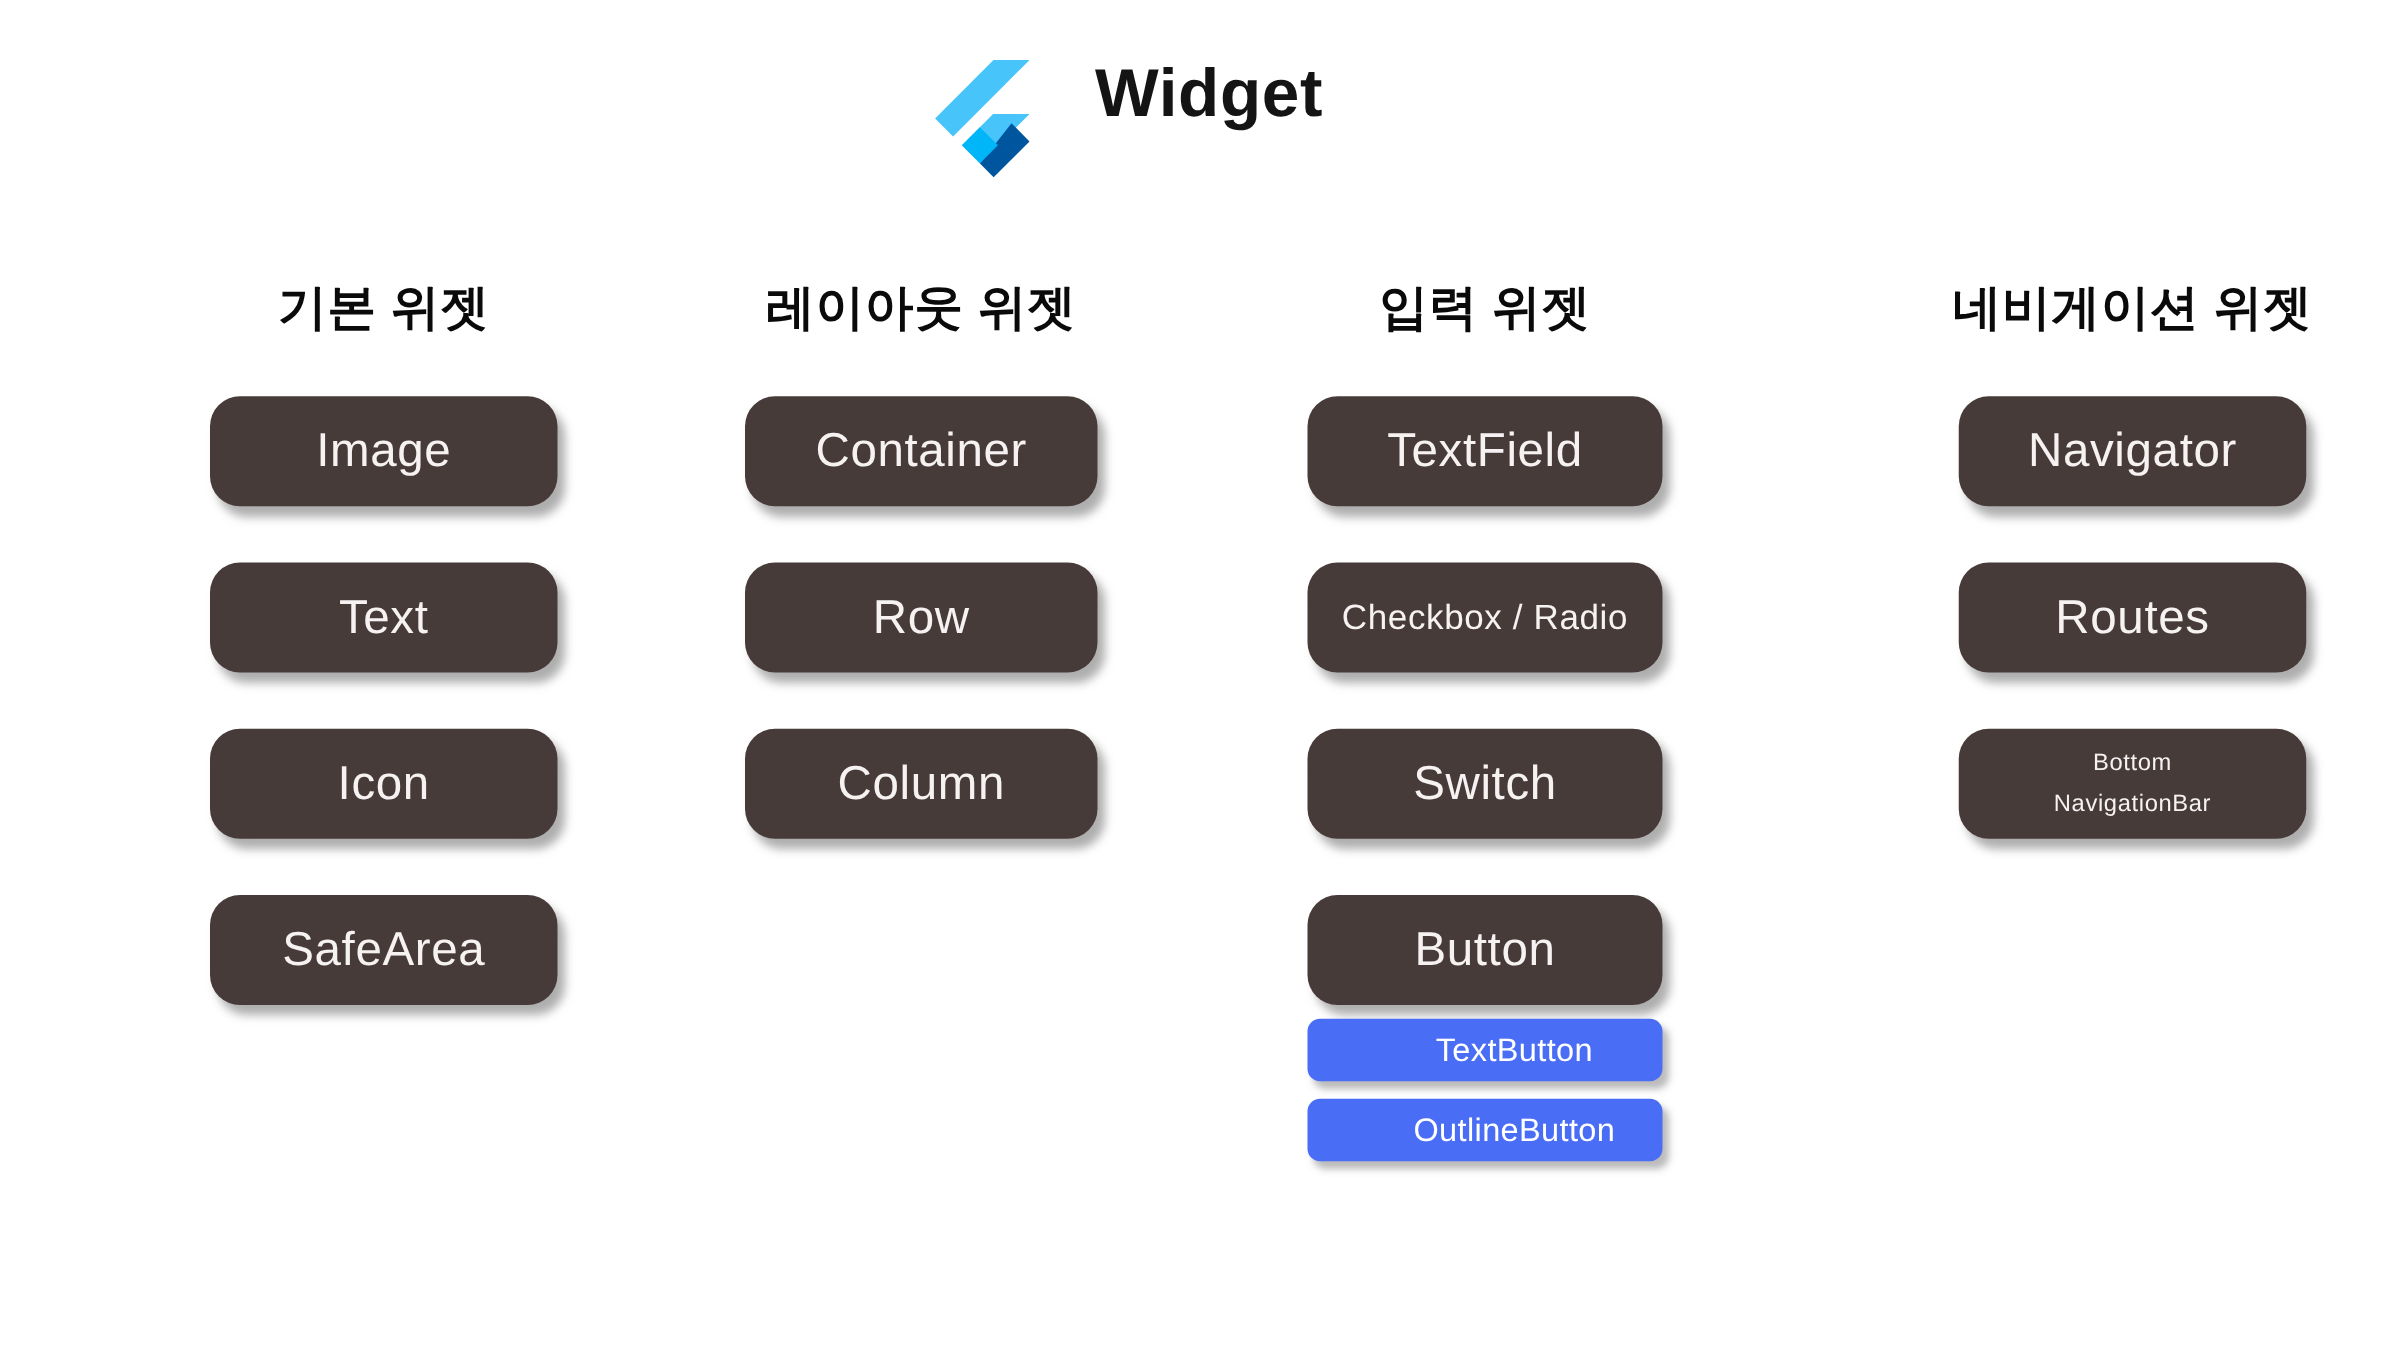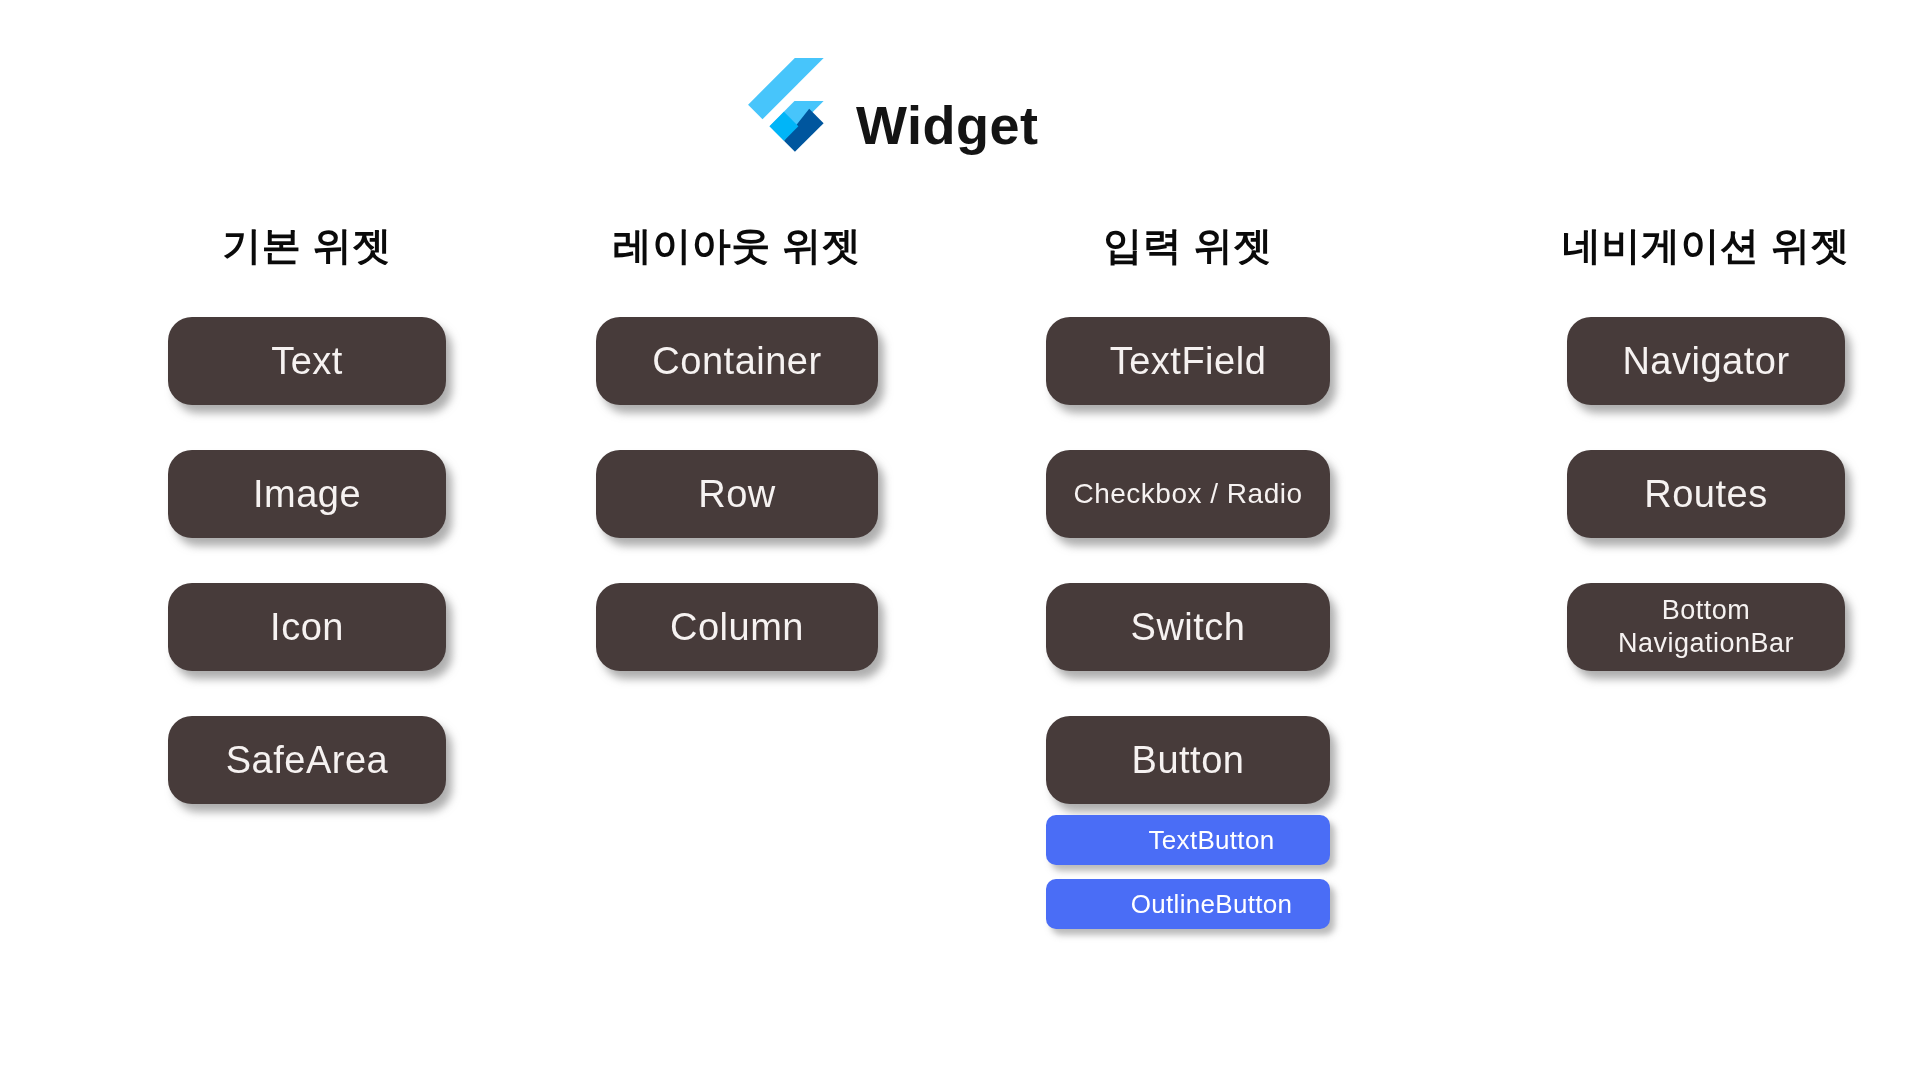--- a/index.html
+++ b/index.html
@@ -15,22 +15,22 @@
     overflow: hidden;
   }
 
   
   .title-row {
     position: absolute;
     left: 748px;
     top: 48px;
     height: 104px;
     display: flex;
-    align-items: flex-end;
-    gap: 32px;
+    align-items: flex-start;
+    gap: 52px;
   }
   .flutter-logo { width: 76px; height: 94px; display: block; }
   .page-title {
     font-size: 54px;
     font-weight: 600;
     color: #141414;
     letter-spacing: 0.5px;
     line-height: 1;
   }
 
@@ -63,21 +63,21 @@
     display: flex;
     align-items: center;
     justify-content: center;
     text-align: center;
     font-size: 38px;
     letter-spacing: 0.5px;
     box-shadow: 6px 8px 8px rgba(120, 120, 120, 0.6);
   }
   .chip.small-label { font-size: 28px; }
   .chip.two-line {
-    font-size: 27px;
+    font-size: 19px;
     line-height: 33px;
     white-space: pre-line;
   }
 
   .sub-group { margin-top: -34px; }
   .sub-chip {
     height: 50px;
     margin-bottom: 14px;
     border-radius: 10px;
     background: var(--blue-button, #4A6DF6);
@@ -101,22 +101,22 @@
       <path fill="#47C5FB" d="M157.67 0 L0.13 157.53 L48.85 206.24 L255.07 0 Z"></path>
       <path fill="#47C5FB" d="M156.57 145.4 L72.15 229.82 L121.06 279.44 L169.68 230.81 L254.96 145.4 Z"></path>
       <path fill="#00569E" d="M121.06 279.44 L158.09 316.45 L254.85 219.68 L206.22 170.77 Z"></path>
       <path fill="#00B5F8" d="M72.54 230.18 L121.13 181.59 L169.72 230.18 L121.13 278.78 Z"></path>
     </svg>
     <div class="page-title">Widget</div>
   </div>
 
   <div class="col col-1">
     <div class="col-header">기본 위젯</div>
+    <div class="chip">Image</div>
     <div class="chip">Text</div>
-    <div class="chip">Image</div>
     <div class="chip">Icon</div>
     <div class="chip">SafeArea</div>
   </div>
 
   <div class="col col-2">
     <div class="col-header">레이아웃 위젯</div>
     <div class="chip">Container</div>
     <div class="chip">Row</div>
     <div class="chip">Column</div>
   </div>

